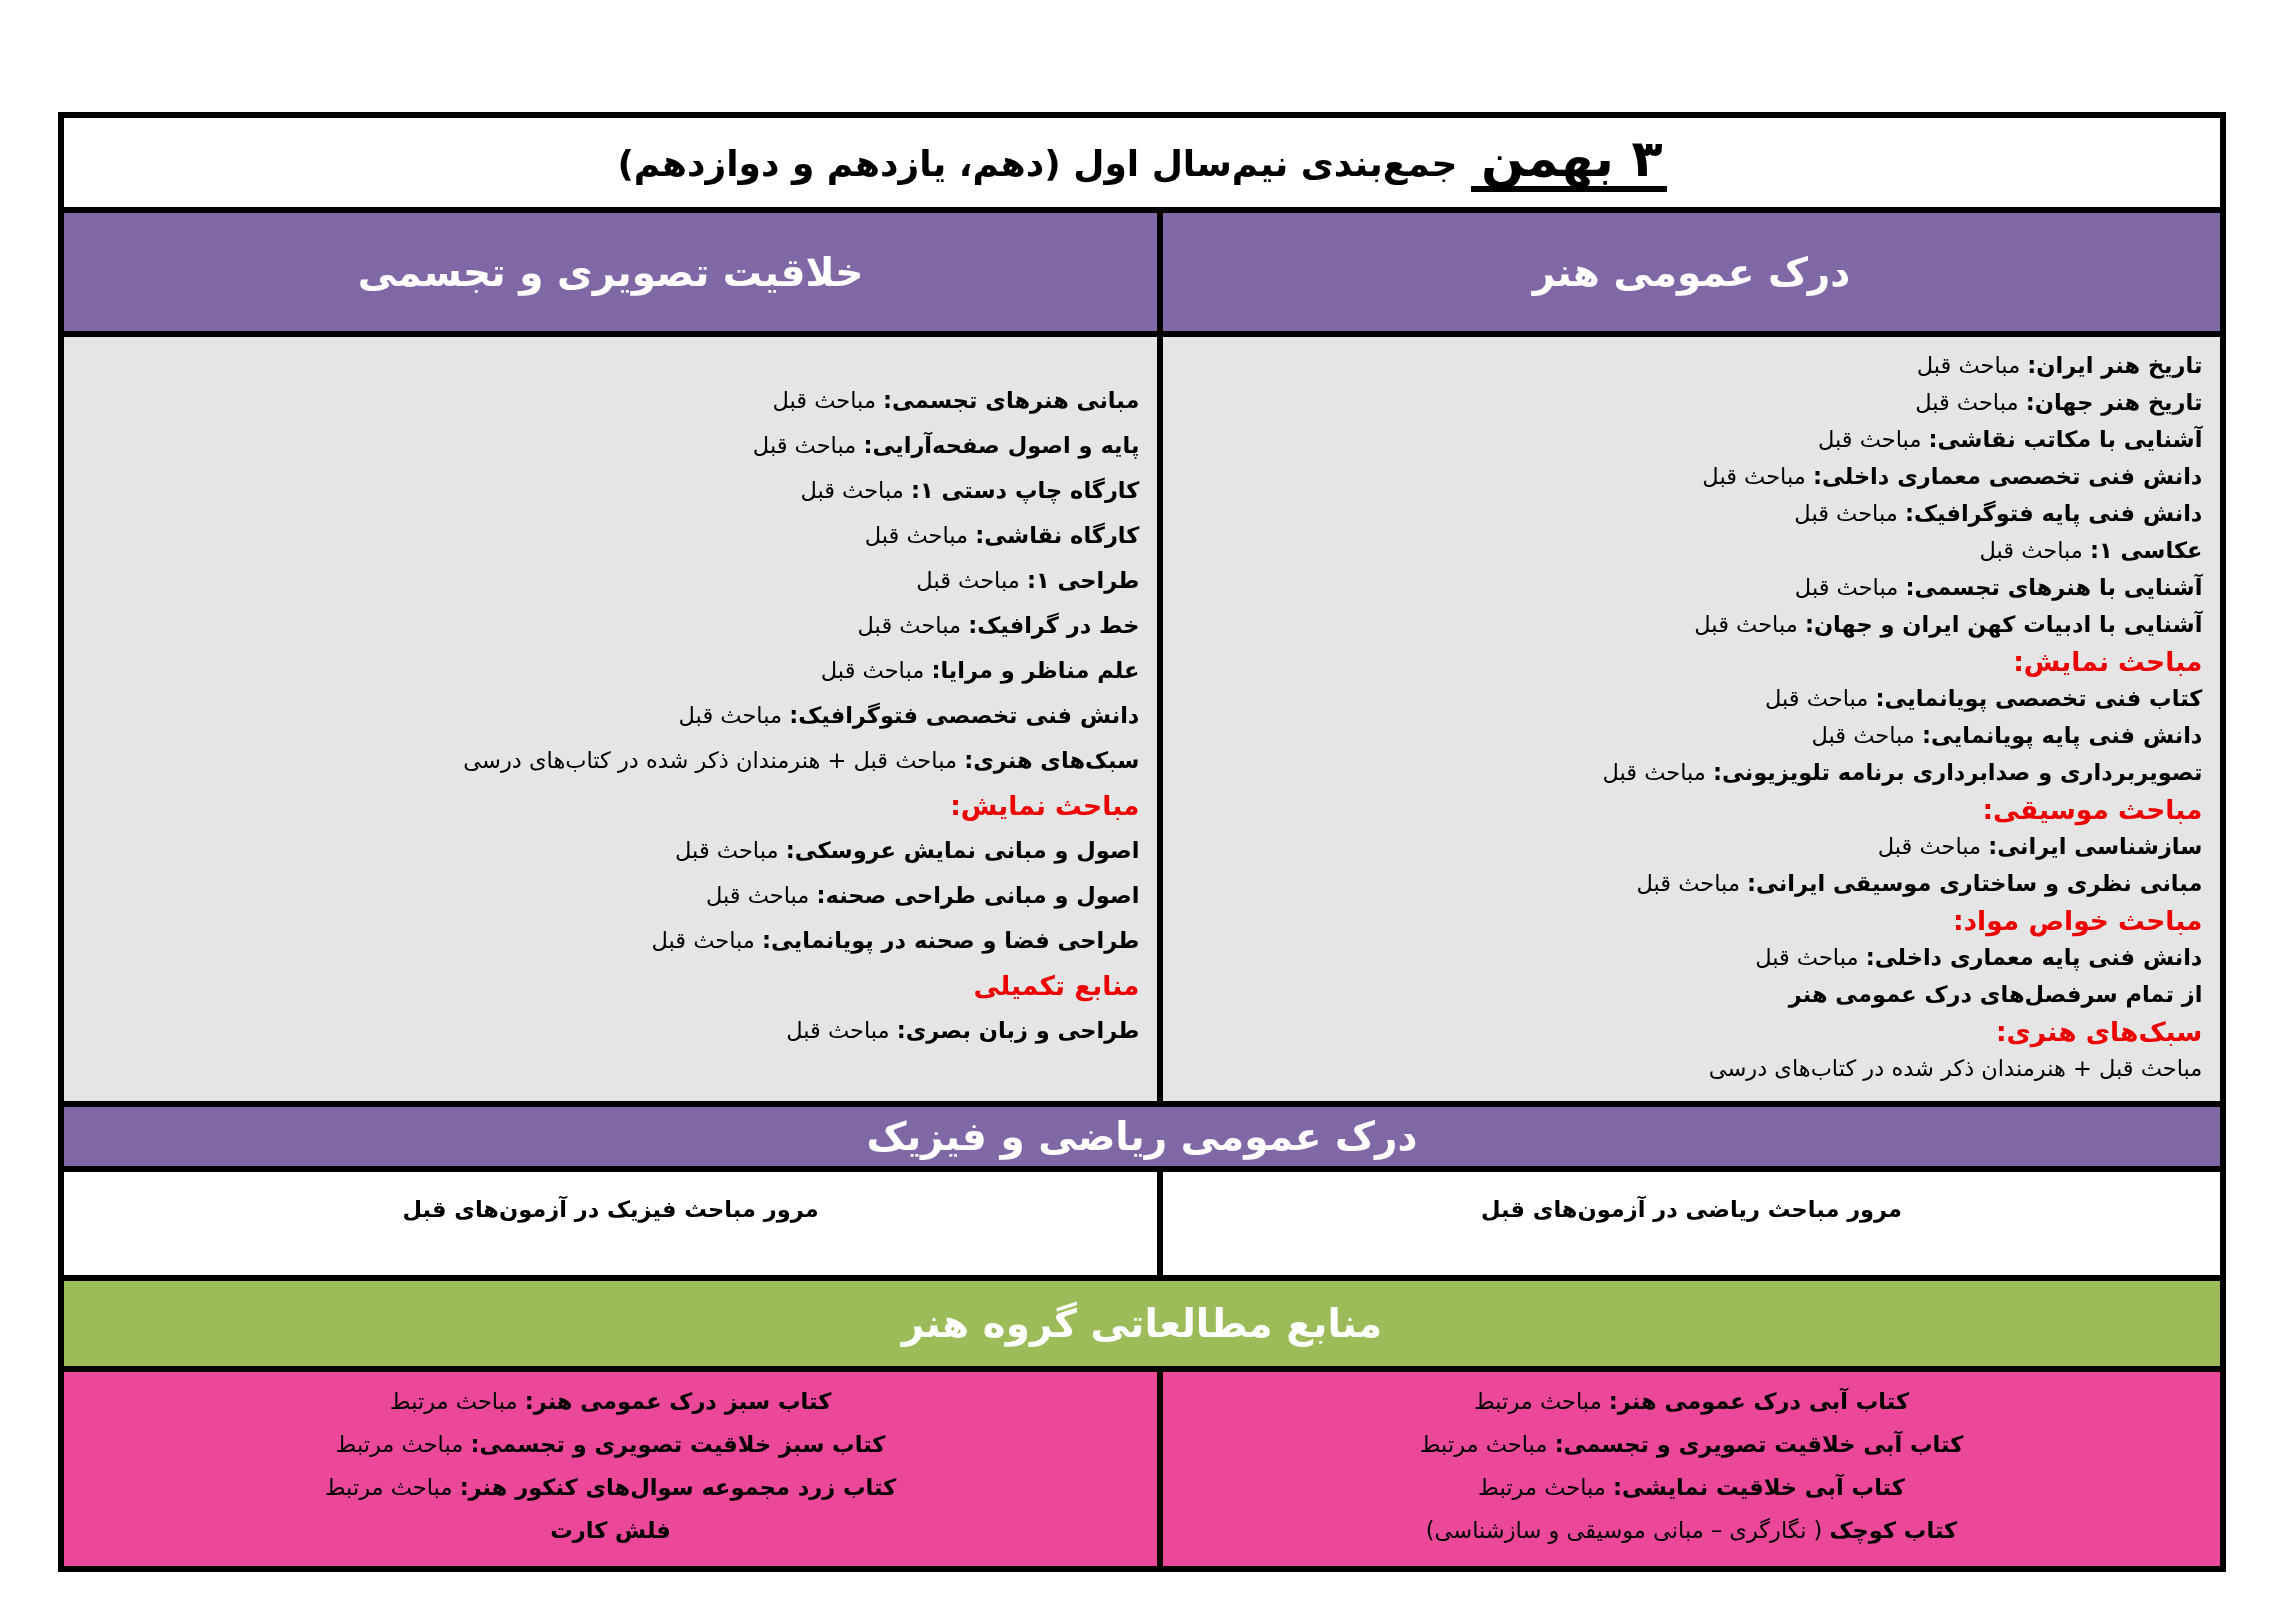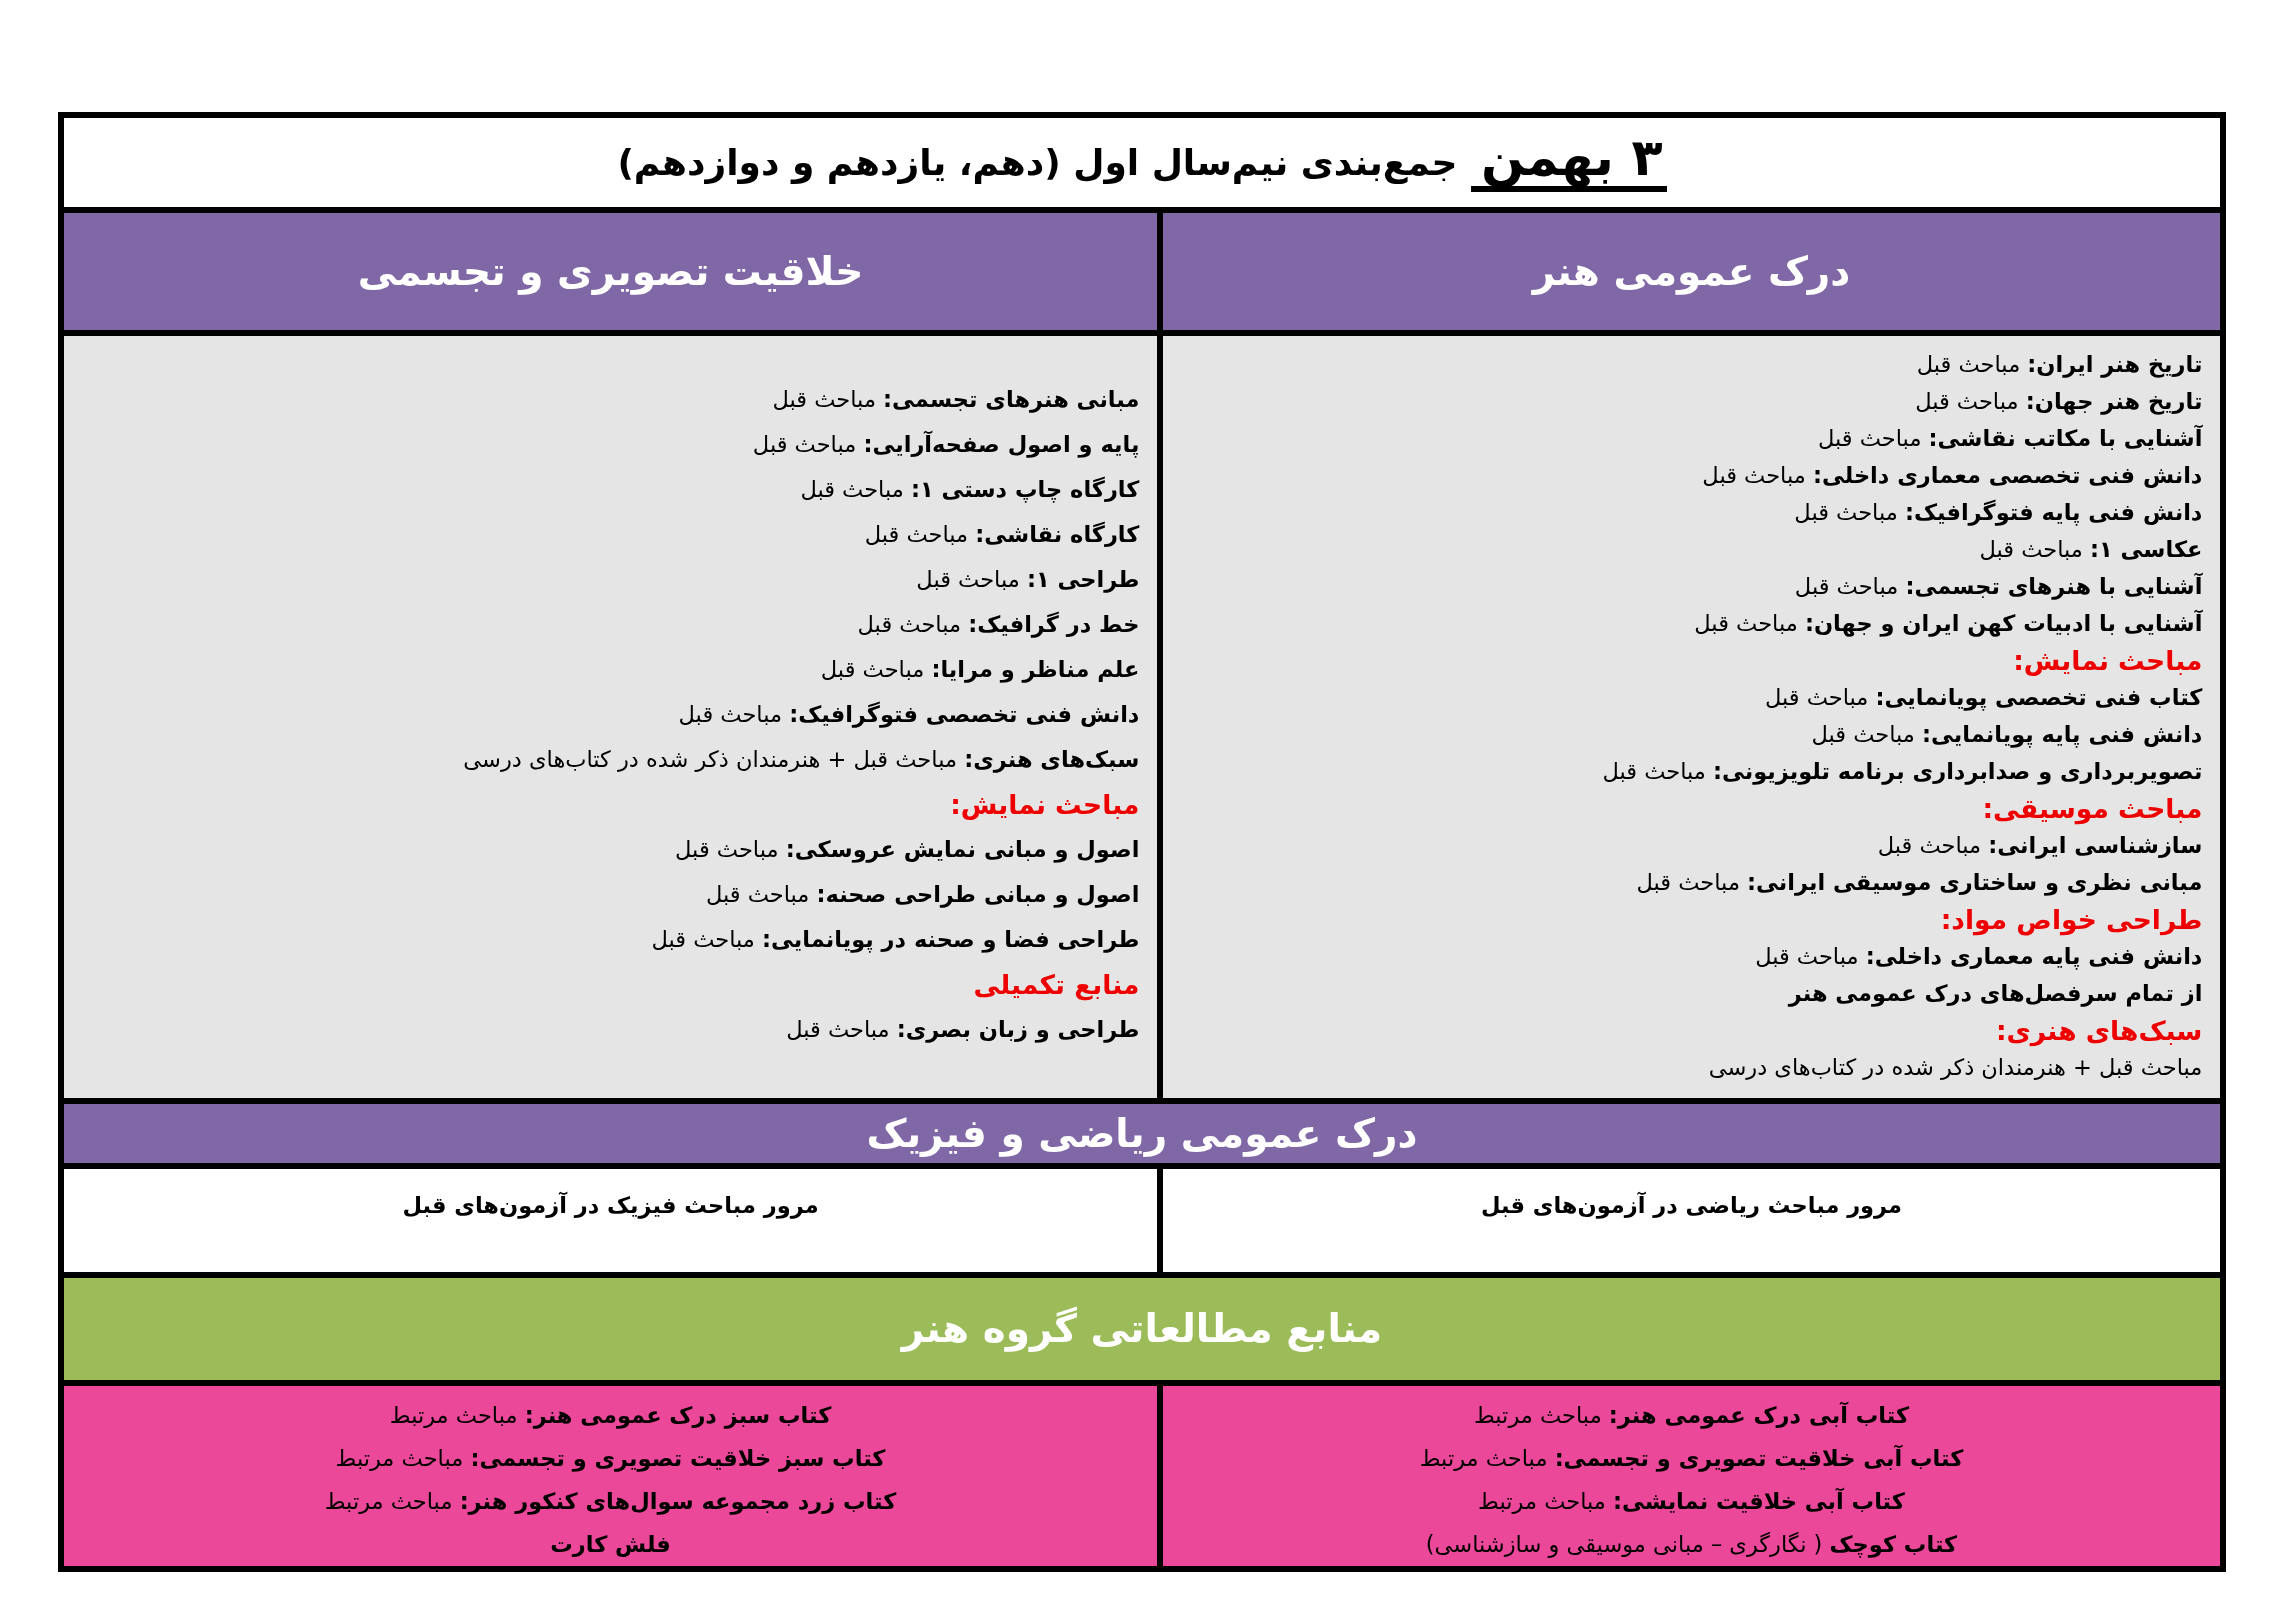--- a/index.html
+++ b/index.html
@@ -55,21 +55,21 @@
     font-size:39px;font-weight:800;
   }
   .band-green{background:var(--green);}
   
   .row-mp{height:109px;}
   .mpcell{
     background:#ffffff;display:flex;justify-content:center;align-items:flex-start;
     padding-top:23.5px;font-size:22.5px;font-weight:800;
   }
   
-  .row-green{height:109px;}
+  .row-green{height:91px;}
   
   .row-sources{flex:1 1 auto;}
   .scell{background:#ec4899;text-align:center;padding-top:7.8px;}
   .scell .line{line-height:43px;font-size:22.5px;}
 </style>
 </head>
 <body>
 
 <div class="page">
   <div class="board">
@@ -96,21 +96,21 @@
           <div class="line lv"><span class="lbl">عکاسی ۱:</span> مباحث قبل</div>
           <div class="line lv"><span class="lbl">آشنایی با هنرهای تجسمی:</span> مباحث قبل</div>
           <div class="line lv"><span class="lbl">آشنایی با ادبیات کهن ایران و جهان:</span> مباحث قبل</div>
           <div class="line red">مباحث نمایش:</div>
           <div class="line lv"><span class="lbl">کتاب فنی تخصصی پویانمایی:</span> مباحث قبل</div>
           <div class="line lv"><span class="lbl">دانش فنی پایه پویانمایی:</span> مباحث قبل</div>
           <div class="line lv"><span class="lbl">تصویربرداری و صدابرداری برنامه تلویزیونی:</span> مباحث قبل</div>
           <div class="line red">مباحث موسیقی:</div>
           <div class="line lv"><span class="lbl">سازشناسی ایرانی:</span> مباحث قبل</div>
           <div class="line lv"><span class="lbl">مبانی نظری و ساختاری موسیقی ایرانی:</span> مباحث قبل</div>
-          <div class="line red">طراحی خواص مواد:</div>
+          <div class="line red">مباحث خواص مواد:</div>
           <div class="line lv"><span class="lbl">دانش فنی پایه معماری داخلی:</span> مباحث قبل</div>
           <div class="line bold">از تمام سرفصل‌های درک عمومی هنر</div>
           <div class="line red">سبک‌های هنری:</div>
           <div class="line plain">مباحث قبل + هنرمندان ذکر شده در کتاب‌های درسی</div>
         </div>
       <div class="ccell cell-second list-left">
           <div class="line lv"><span class="lbl">مبانی هنرهای تجسمی:</span> مباحث قبل</div>
           <div class="line lv"><span class="lbl">پایه و اصول صفحه‌آرایی:</span> مباحث قبل</div>
           <div class="line lv"><span class="lbl">کارگاه چاپ دستی ۱:</span> مباحث قبل</div>
           <div class="line lv"><span class="lbl">کارگاه نقاشی:</span> مباحث قبل</div>

